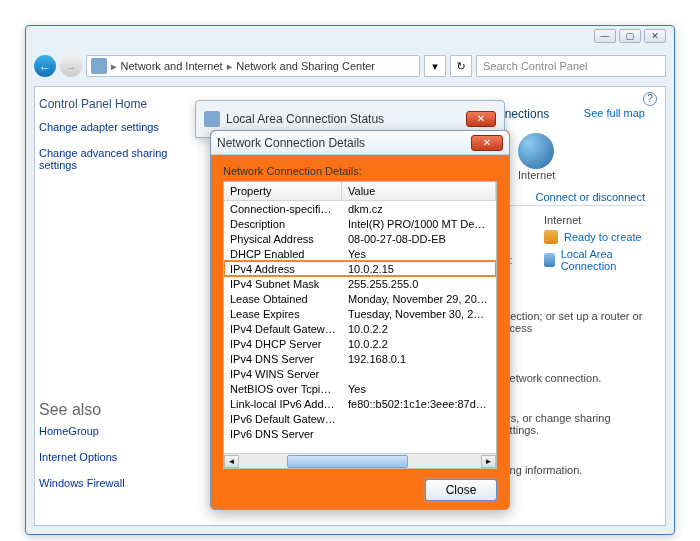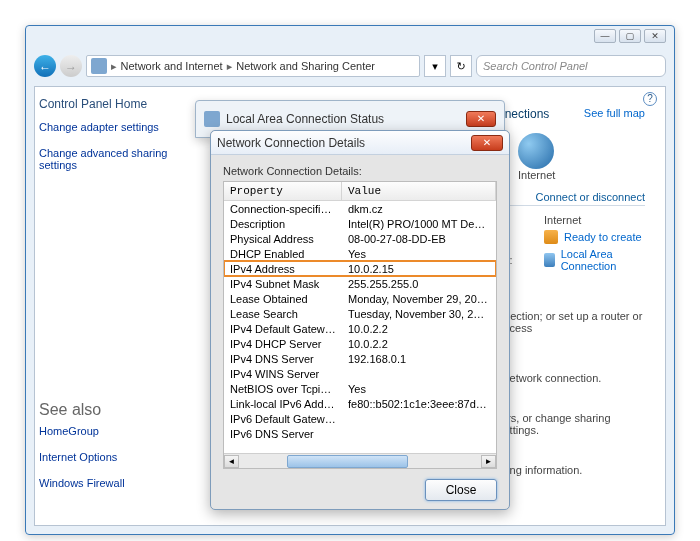--- a/index.html
+++ b/index.html
@@ -16,21 +16,21 @@
 .wm-btn { width: 22px; height: 14px; border: 1px solid #a7b3c1; border-radius: 2px; background: linear-gradient(#f5f8fc,#d8e2ee); font-size: 9px; text-align: center; line-height: 12px; color: #444; cursor: pointer; }
 
 .address-bar { position: absolute; top: 26px; left: 8px; right: 8px; height: 28px; display: flex; align-items: center; gap: 4px; }
 .nav-circle { width: 22px; height: 22px; border-radius: 50%; background: linear-gradient(#3eb1e8,#1170b8); display: flex; align-items: center; justify-content: center; color: #fff; font-size: 12px; }
 .nav-circle.dis { background: linear-gradient(#eee,#ccc); color: #999; }
 .breadcrumb { flex: 1; height: 22px; background: #fff; border: 1px solid #b6c3d2; border-radius: 2px; display: flex; align-items: center; font-size: 11px; color: #333; padding: 0 4px; gap: 2px; }
 .bc-icon { width: 16px; height: 16px; background: #7ea7d0; border-radius: 2px; margin-right: 2px; }
 .bc-sep { color: #666; }
 .bc-item { padding: 0 2px; cursor: pointer; }
 .addr-refresh { width: 22px; height: 22px; border: 1px solid #b6c3d2; background: #fff; font-size: 11px; text-align: center; line-height: 20px; }
-.search-box { width: 190px; height: 22px; background: #fff; border: 1px solid #b6c3d2; border-radius: 6px; font-size: 11px; color: #888; font-style: italic; padding: 0 6px; display: flex; align-items: center; }
+.search-box { width: 190px; height: 22px; background: #fff; border: 1px solid #b6c3d2; border-radius: 0; font-size: 11px; color: #888; padding: 0 6px; display: flex; align-items: center; }
 
 .explorer-body { position: absolute; top: 60px; left: 8px; right: 8px; bottom: 8px; background: #fff; border: 1px solid #b6c3d2; }
 .help-icon { position: absolute; top: 5px; right: 8px; width: 14px; height: 14px; border: 1px solid #5a8cc2; border-radius: 50%; font-size: 10px; text-align: center; line-height: 12px; color: #2a5a8a; cursor: pointer; }
 
 .left-pane { position: absolute; left: 0; top: 0; bottom: 0; width: 168px; padding: 10px 4px; font-size: 11px; }
 .cph { color: #003399; margin-bottom: 14px; cursor: pointer; }
 .cph.heading { color: #2a4e7a; font-size: 12px; margin-bottom: 10px; cursor: default; }
 .see-also { margin-top: 230px; color: #666; font-size: 16px; margin-bottom: 6px; }
 
 .right-pane { position: absolute; left: 168px; right: 0; top: 0; bottom: 0; padding: 20px; font-size: 11px; color: #444; }
@@ -53,33 +53,33 @@
   background: #eef3f8; border: 1px solid #9fb4c9; border-radius: 4px 4px 0 0;
   display: flex; align-items: center; padding: 0 8px; font-size: 12px; color: #333;
   box-shadow: 0 3px 10px rgba(0,0,0,0.2);
 }
 .dlg-status .ico { width: 16px; height: 16px; background: #7ea7d0; margin-right: 6px; border-radius: 2px; }
 .dlg-status .x { margin-left: auto; width: 30px; height: 16px; background: linear-gradient(#f07a5a,#c73d1d); border: 1px solid #8a2a12; border-radius: 3px; color: #fff; font-size: 10px; text-align: center; line-height: 14px; cursor: pointer; }
 
 
 .dlg-details {
   position: absolute; top: 130px; left: 210px; width: 300px; height: 380px;
-  background: #e5e5e5; border: 1px solid #7e9cbb; border-radius: 5px;
+  background: #f97316; border: 1px solid #7e9cbb; border-radius: 5px;
   box-shadow: 0 4px 14px rgba(0,0,0,0.3);
 }
 .dlg-title { height: 24px; background: linear-gradient(#fdfdfe,#e7eef7); border-bottom: 1px solid #c3d0df; border-radius: 5px 5px 0 0; display: flex; align-items: center; padding: 0 6px; font-size: 12px; color: #333; }
 .dlg-title .x { margin-left: auto; width: 32px; height: 16px; background: linear-gradient(#f07a5a,#c73d1d); border: 1px solid #8a2a12; border-radius: 3px; color: #fff; font-size: 10px; text-align: center; line-height: 14px; cursor: pointer; }
 .dlg-body { padding: 10px 12px; font-size: 11px; }
 .det-label { margin-bottom: 4px; color: #333; }
 .det-table {
   border: 1px solid #bcbcbc; background: #fff; height: 288px;
   overflow: hidden; position: relative;
 }
 .det-head { display: flex; background: linear-gradient(#fdfdfd,#ececec); border-bottom: 1px solid #d4d4d4; font-size: 11px; }
-.det-head > div { padding: 3px 6px; border-right: 1px solid #d4d4d4; font-family: Liberation Mono, monospace; }
+.det-head > div { padding: 3px 6px; border-right: 1px solid #d4d4d4; }
 .col-prop { width: 118px; }
 .col-val { flex: 1; }
 .det-rows { }
 .det-row { display: flex; font-size: 11px; }
 .det-row > div { padding: 1.5px 6px; white-space: nowrap; overflow: hidden; text-overflow: ellipsis; }
 .det-row .col-prop { width: 118px; }
 .det-row .col-val { flex: 1; }
 .highlight-row { outline: 2px solid #ec8a2a; outline-offset: -1px; }
 .hscroll { position: absolute; bottom: 0; left: 0; right: 0; height: 15px; background: #eaeaea; border-top: 1px solid #cfcfcf; display: flex; align-items: center; }
 .hscroll .arrow { width: 15px; height: 13px; background: linear-gradient(#f5f5f5,#dcdcdc); border: 1px solid #bcbcbc; font-size: 8px; text-align: center; line-height: 11px; }
@@ -208,21 +208,21 @@
           </div>
           <div class="det-row">
             <div class="col-prop">IPv4 Subnet Mask</div>
             <div class="col-val">255.255.255.0</div>
           </div>
           <div class="det-row">
             <div class="col-prop">Lease Obtained</div>
             <div class="col-val">Monday, November 29, 2021 3:07:21 PM</div>
           </div>
           <div class="det-row">
-            <div class="col-prop">Lease Search</div>
+            <div class="col-prop">Lease Expires</div>
             <div class="col-val">Tuesday, November 30, 2021 3:07:17 PM</div>
           </div>
           <div class="det-row">
             <div class="col-prop">IPv4 Default Gateway</div>
             <div class="col-val">10.0.2.2</div>
           </div>
           <div class="det-row">
             <div class="col-prop">IPv4 DHCP Server</div>
             <div class="col-val">10.0.2.2</div>
           </div>

